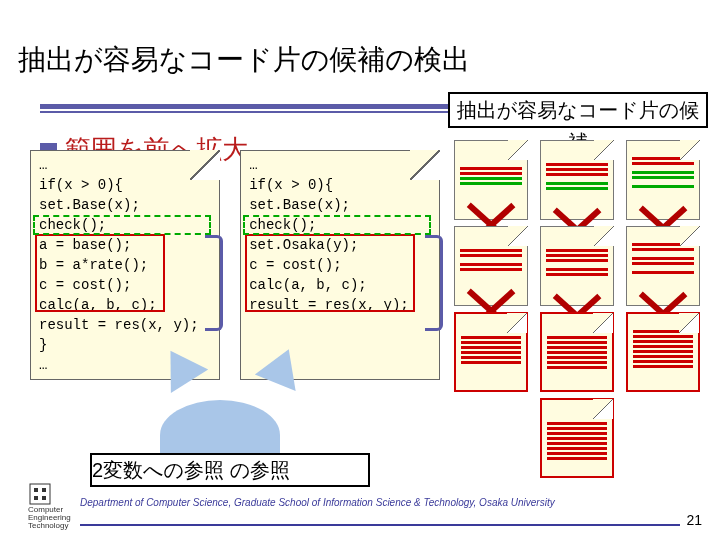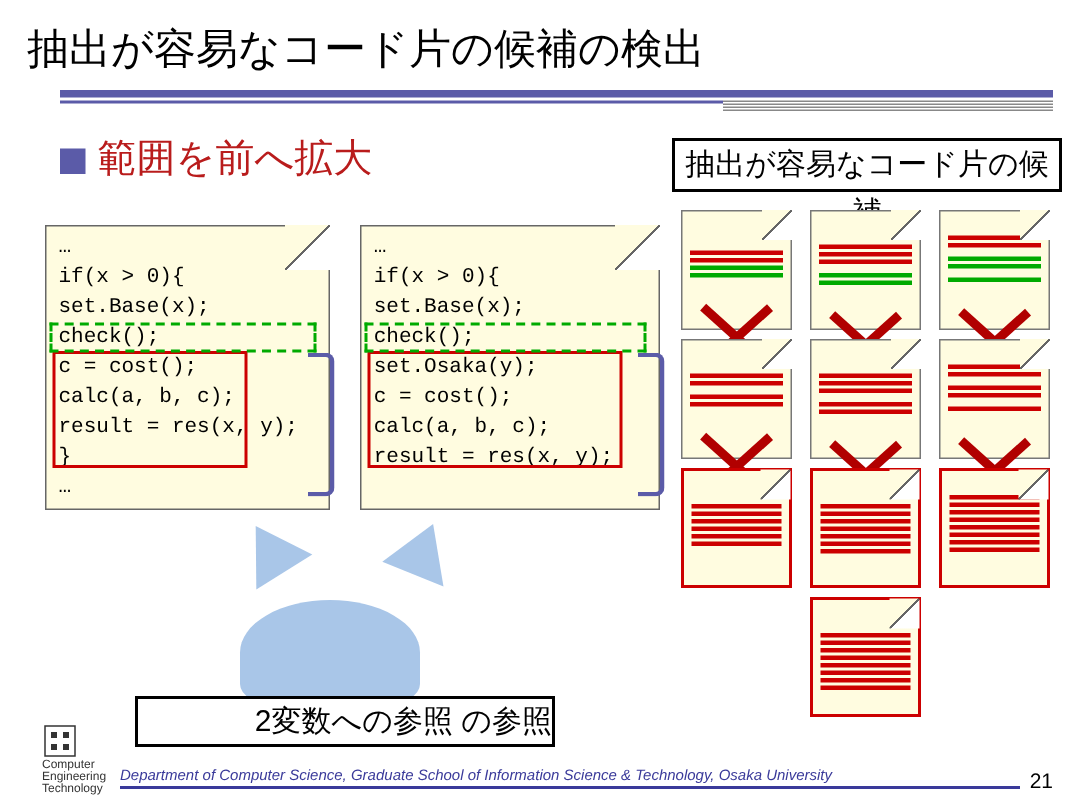--- a/index.html
+++ b/index.html
@@ -1,17 +1,17 @@
 <!DOCTYPE html>
 <html><head>
 <meta charset="utf-8">
 <style>
   * { margin: 0; padding: 0; box-sizing: border-box; }
   body { width: 720px; height: 540px; background: #fff; font-family: "MS PGothic", "Hiragino Sans", sans-serif; position: relative; overflow: hidden; }
-  .title { font-size: 28px; padding: 14px 18px 8px; color: #000; }
+  .title { font-size: 28px; padding: 14px 18px 25px; color: #000; margin-top: 27px; }
   .hr1 { height: 5px; background: #5b5ba8; margin: 0 18px 2px 40px; }
   .hr2 { display: flex; margin: 0 18px 0 40px; }
   .hr2a { flex: 1; height: 2px; background: #5b5ba8; }
   .hr2b { width: 220px; display: flex; flex-direction: column; gap: 1px; }
   .hr2b div { height: 1px; background: #888; }
   .subtitle { font-size: 26px; padding: 14px 0 0 40px; color: #b91c1c; }
   .subtitle .bullet { display: inline-block; width: 17px; height: 17px; background: #5b5ba8; margin-right: 8px; vertical-align: middle; }
   .rbox { position: absolute; right: 12px; top: 92px; width: 260px; height: 36px; border: 2px solid #000; background: #fff; font-size: 20px; text-align: center; line-height: 32px; }
   .codes { position: absolute; left: 30px; top: 150px; width: 410px; display: flex; gap: 20px; }
   .paper { position: relative; width: 195px; background: #fffce0; border: 1px solid #666; padding: 4px 8px 4px 8px; font-family: "Courier New", monospace; font-size: 14px; line-height: 20px; color: #000; }
@@ -26,22 +26,22 @@
   .th::before { content: ''; position: absolute; top: -1px; right: -1px; width: 20px; height: 20px; background: linear-gradient(135deg, #fffce0 0 48%, #666 48% 52%, #fff 52%); }
   .bar { height: 3px; margin: 2px 5px 0 5px; }
   .b-r { background: #c00; }
   .b-g { background: #0a0; }
   .th .sp { height: 3px; margin-top: 1px; }
   .th.border-r { border: 2px solid #c00; }
   .xmark { position: absolute; width: 100%; height: 100%; }
   .xmark::before, .xmark::after { content:''; position:absolute; left:8%; top:47%; width:84%; height:6px; background:#b10000; }
   .xmark::before { transform: rotate(42deg); }
   .xmark::after { transform: rotate(-42deg); }
-  .caption { position: absolute; left: 90px; top: 464px; width: 280px; height: 34px; border: 2px solid #000; background: #fff; font-size: 20px; text-align: right; line-height: 30px; }
-  .footer { position: absolute; left: 80px; right: 40px; bottom: 14px; border-bottom: 2px solid #3a3a9a; font-size: 10px; font-style: italic; color: #3a3a9a; padding-bottom: 1px; }
+  .caption { position: absolute; left: 90px; top: 453px; width: 280px; height: 34px; border: 2px solid #000; background: #fff; font-size: 20px; text-align: left; line-height: 30px; }
+  .footer { position: absolute; left: 80px; right: 40px; bottom: 14px; border-bottom: 2px solid #3a3a9a; font-size: 10px; font-style: italic; color: #3a3a9a; padding-bottom: 16px; }
   .logo { position: absolute; left: 28px; bottom: 10px; font-size: 8px; line-height: 1; color: #333; }
   .logo svg { display: block; }
   .pg { position: absolute; right: 18px; bottom: 12px; font-size: 14px; color: #000000; }
 </style>
 </head>
 <body>
 
 <div class="title">抽出が容易なコード片の候補の検出</div>
 <div class="hr1"></div>
 <div class="hr2">
@@ -57,20 +57,22 @@
 <div class="subtitle"><span class="bullet"></span><span>範囲を前へ拡大</span></div>
 
 <div class="rbox">抽出が容易なコード片の候補</div>
 
 <div class="codes">
   <div class="paper">
     <div>…</div>
     <div>if(x &gt; 0){</div>
     <div> set.Base(x);</div>
     <div> check();</div>
+    <div> a = base();</div>
+    <div> b = a*rate();</div>
     <div> c = cost();</div>
     <div> calc(a, b, c);</div>
     <div> result = res(x, y);</div>
     <div>}</div>
     <div>…</div>
     <div class="redbox" style="left:4px; top:83px; width:130px; height:78px;"></div>
     <div class="greendash" style="left:2px; top:64px; width:178px; height:20px;"></div>
     <div class="bracket" style="top:84px; height:96px;"></div>
   </div>
   <div class="paper" style="width:205px;">

